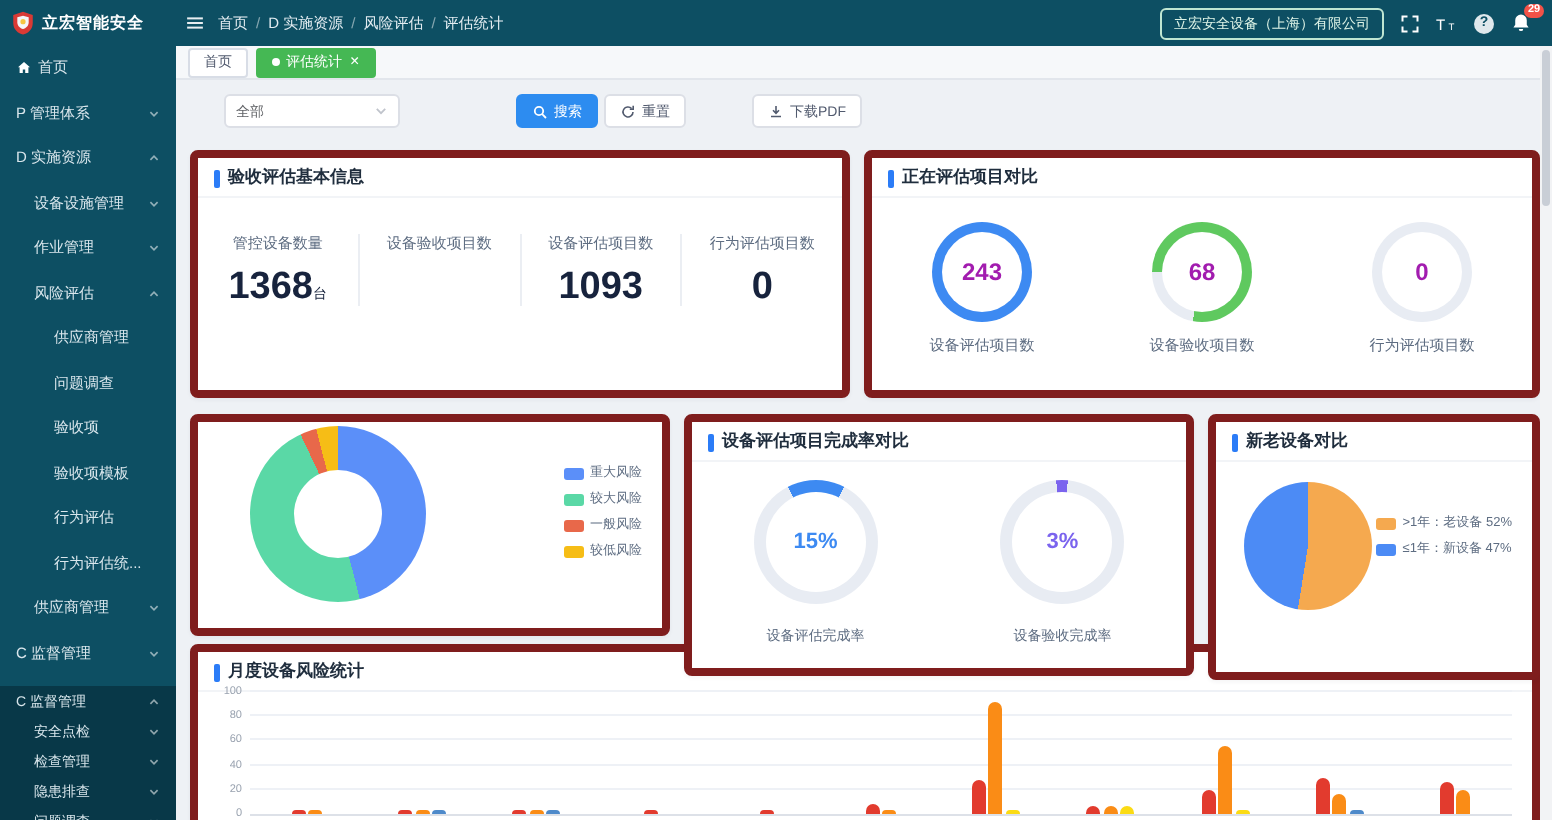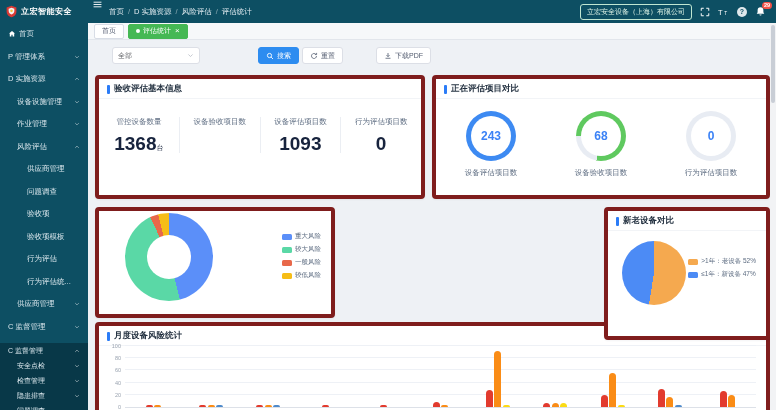--- a/index.html
+++ b/index.html
@@ -1,21 +1,21 @@
 <!DOCTYPE html>
 <html style="--topbar: #0d4f63; --sidedark: #083848; --tabactive: #45b854; --primary: #2d8cf0; --titlebar: #2b7cf7; --badge: #f25248; --page: #eef1f5;"><head>
 <meta charset="utf-8">
 <style>
   *{margin:0;padding:0;box-sizing:border-box}
   html,body{width:776px;height:410px;overflow:hidden}
   body{position:relative;font-family:"Liberation Sans",sans-serif;background:var(--page,#eef1f5)}
   svg{display:block}
   
   .topbar{position:absolute;left:0;top:0;width:776px;height:23px;background:var(--topbar,#0d4f63);
-          display:flex;z-index:30;color:#fff}
+          display:flex;align-items:center;z-index:30;color:#fff}
   .logo{width:88px;flex:none;display:flex;align-items:center;gap:3px;padding-left:5px}
   .logo .lg-txt{font-size:8px;font-weight:bold;letter-spacing:.5px;white-space:nowrap}
   .hamburger{margin:0 7px 0 5px;display:flex;color:#e8eef1;cursor:pointer}
   .breadcrumb{display:flex;align-items:center;gap:4px;font-size:7.5px;color:#e2ecf1;white-space:nowrap}
   .breadcrumb .sep{color:rgba(255,255,255,.5)}
   .tb-right{margin-left:auto;display:flex;align-items:center;gap:8px;padding-right:10px}
   .company-btn{background:transparent;border:1px solid #bfe6d2;color:#def4e7;font-size:7px;
                padding:2px 6px;border-radius:3px;white-space:nowrap;cursor:pointer;font-family:inherit}
   .tb-icon{display:flex;color:#fff;cursor:pointer}
   .q-circle{width:10px;height:10px;border-radius:50%;background:#dfe8ec;color:#0d4f63;font-size:7px;
@@ -69,21 +69,21 @@
   .stat{flex:1;text-align:center;border-right:1px solid #ebeef3}
   .stat:last-child{border-right:none}
   .stat .lb{font-size:7.5px;color:#5e6d82;margin-bottom:7px}
   .stat .val{font-size:19px;font-weight:bold;color:#17233d;line-height:1}
   .stat .unit{font-size:7px;font-weight:normal}
   
   .rings{display:flex;justify-content:space-around;margin-top:12px}
   .ring-item{text-align:center}
   .ring{width:50px;height:50px;border-radius:50%;position:relative;margin:0 auto}
   .ring .hole{position:absolute;left:5px;top:5px;right:5px;bottom:5px;background:#fff;border-radius:50%;
-              display:flex;align-items:center;justify-content:center;font-weight:bold;font-size:12px;color:#3b82f6}
+              display:flex;align-items:center;justify-content:center;font-weight:bold;font-size:12px;color:#a21caf}
   .ring-item .lb{font-size:7.5px;color:#5e6d82;margin-top:7px}
   .card-d .rings{margin-top:9px}
   .card-d .ring{width:62px;height:62px}
   .card-d .ring .hole{left:6px;top:6px;right:6px;bottom:6px;font-size:11px}
   .card-d .ring-item .lb{margin-top:11px;font-size:7px}
   
   .cbody{display:flex;align-items:center}
   .donut{width:88px;height:88px;border-radius:50%;position:relative;margin:2px 0 0 26px;flex:none}
   .donut .hole{position:absolute;left:22px;top:22px;width:44px;height:44px;border-radius:50%;background:#fff}
   .legend{display:flex;flex-direction:column;gap:4px;margin-left:auto;margin-right:10px}
@@ -407,20 +407,40 @@
             <span>一般风险</span>
           </div>
           <div class="leg">
             <span class="sw" style="background: rgb(246, 189, 22);"></span>
             <span>较低风险</span>
           </div>
         </div>
     </div>
   </section>
 
+  <section class="card card-d">
+    <div class="card-hd">
+      <i class="tbar"></i>
+      <span>设备评估项目完成率对比</span>
+    </div>
+    <div class="rings" id="completionGauges">
+        <div class="ring-item">
+          <div class="ring" style="background: conic-gradient(from 333deg, rgb(61, 138, 242) 0deg, rgb(61, 138, 242) 15%, rgb(232, 236, 243) 15%, rgb(232, 236, 243) 100%);">
+            <div class="hole" style="color: rgb(61, 138, 242);">15%</div>
+          </div>
+          <div class="lb">设备评估完成率</div>
+        </div>
+        <div class="ring-item">
+          <div class="ring" style="background: conic-gradient(from 354.6deg, rgb(123, 100, 238) 0deg, rgb(123, 100, 238) 3%, rgb(232, 236, 243) 3%, rgb(232, 236, 243) 100%);">
+            <div class="hole" style="color: rgb(123, 100, 238);">3%</div>
+          </div>
+          <div class="lb">设备验收完成率</div>
+        </div>
+      </div>
+  </section>
 
   <section class="card card-e">
     <div class="card-hd">
       <i class="tbar"></i>
       <span>新老设备对比</span>
     </div>
     <div class="cbody">
       <div class="pie" id="agePie" style="background: conic-gradient(rgb(245, 169, 79) 0%, rgb(245, 169, 79) 52.5253%, rgb(76, 139, 245) 52.5253%, rgb(76, 139, 245) 100%);"></div>
       <div class="legend" id="ageLegend">
           <div class="leg">

